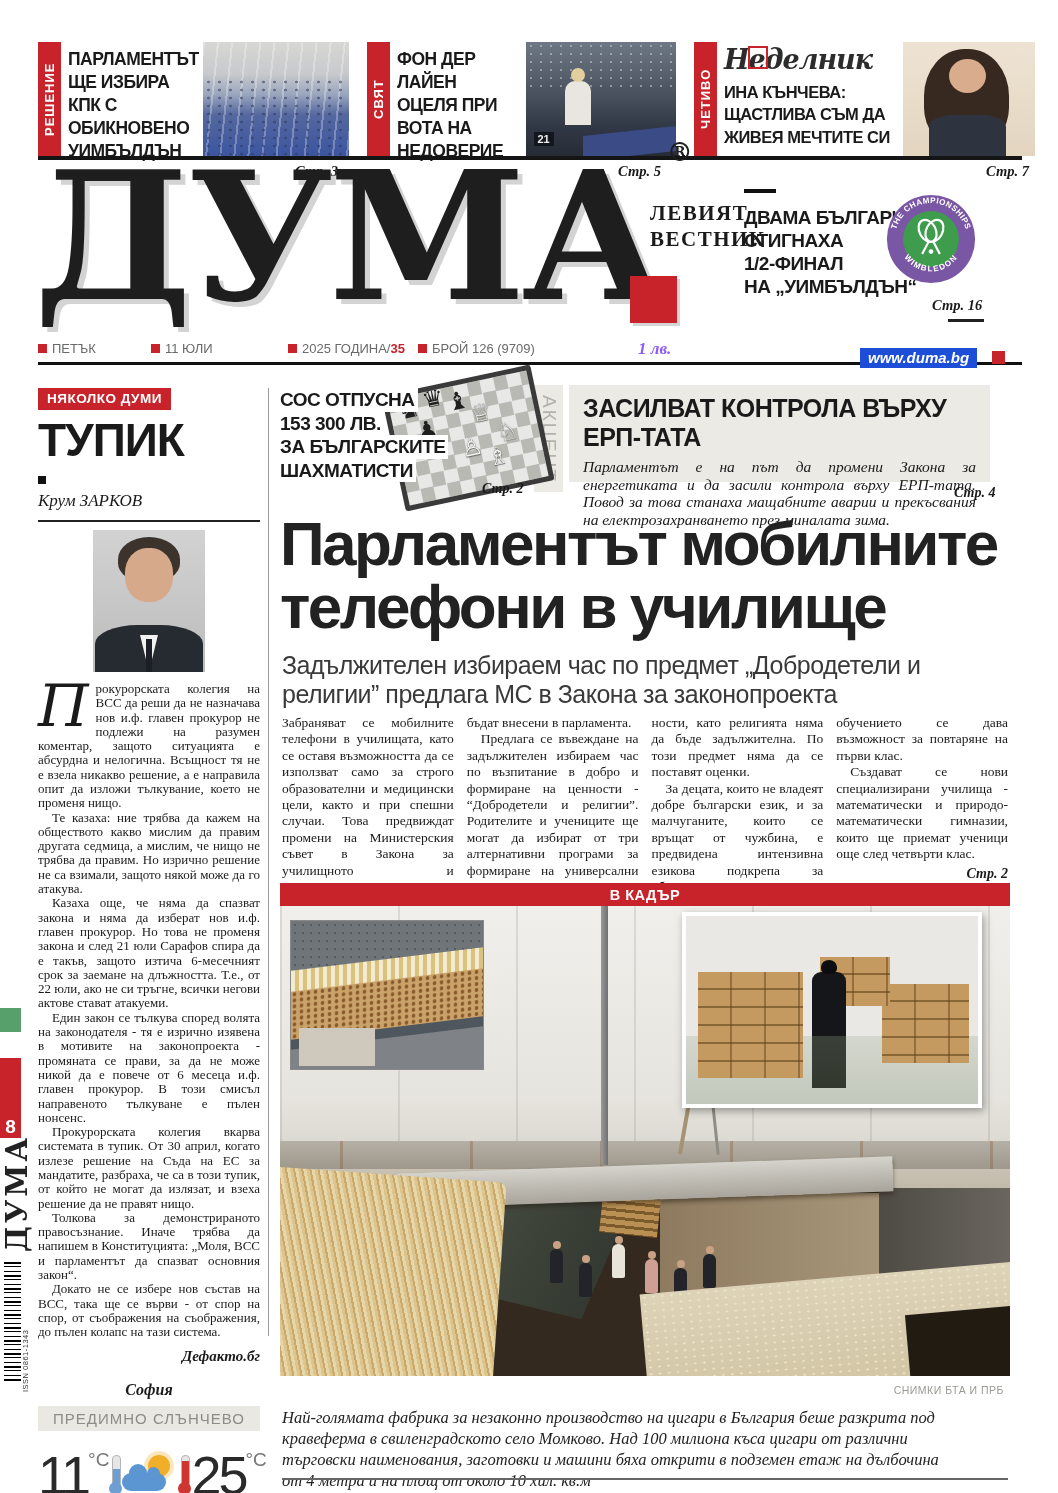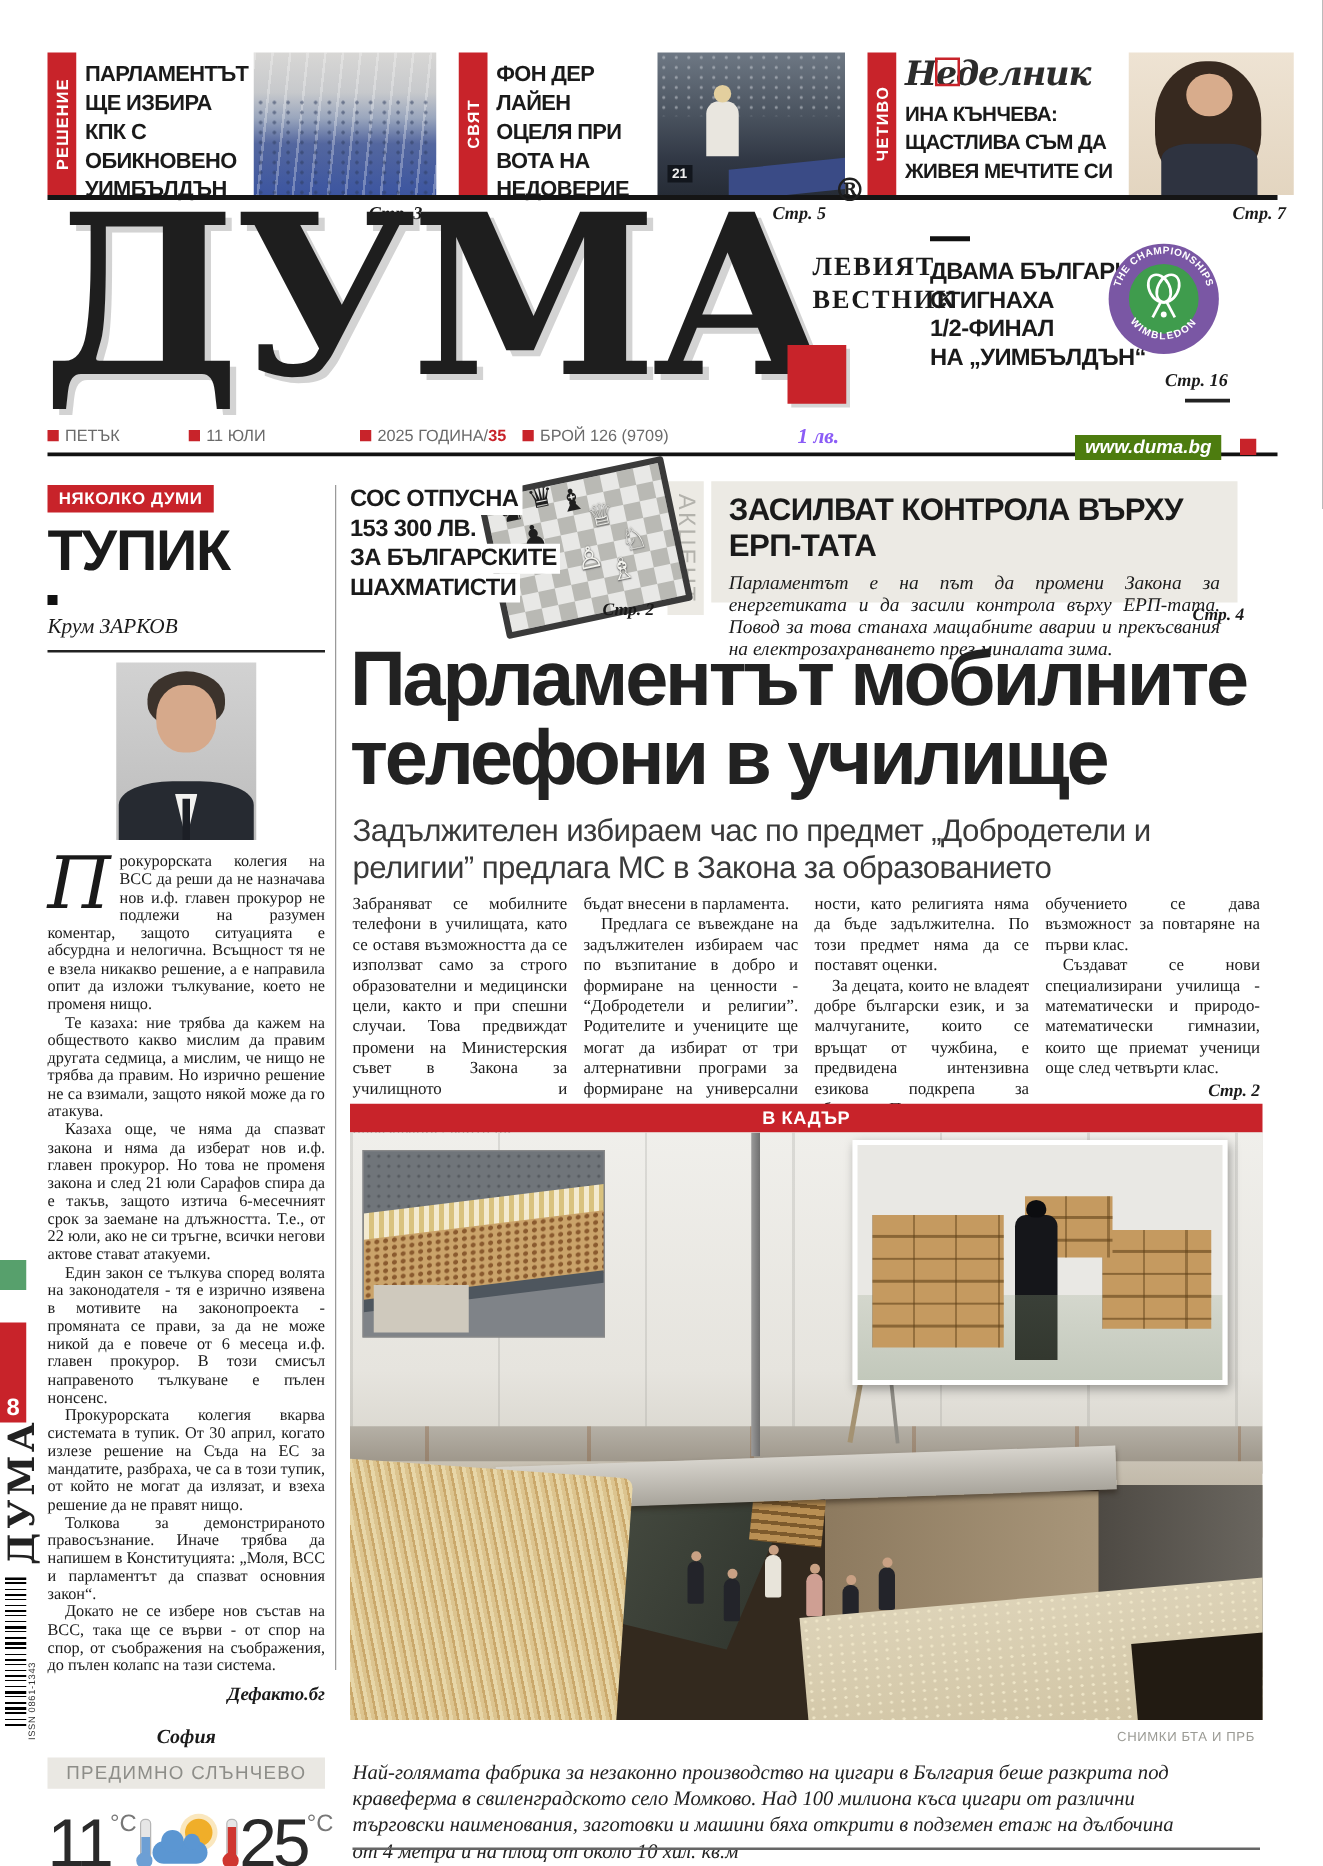--- a/index.html
+++ b/index.html
@@ -68,21 +68,21 @@
   .promo-underline{position:absolute;left:948px;top:319px;width:36px;height:3px;background:#222;}
 
   .date-row{position:absolute;left:38px;top:341px;width:984px;height:20px;
         font-family:"Liberation Sans",sans-serif;font-size:13px;color:#6a6a6a;z-index:3;}
   .d-item{position:absolute;display:flex;align-items:center;gap:5px;white-space:nowrap;}
   .d-sq{width:9px;height:9px;background:var(--red);flex:0 0 auto;}
   .d-year-num{color:var(--red);font-weight:bold;}
   .d-price{position:absolute;left:600px;top:-2px;font-family:"Liberation Serif",serif;font-weight:bold;
         font-style:italic;font-size:17px;color:#8b5cf6;}
   .head-rule{position:absolute;left:38px;top:362px;width:984px;height:3px;background:#111;z-index:2;}
-  .site{position:absolute;left:860px;top:348px;background:#4d7c0f;color:#fff;z-index:4;
+  .site{position:absolute;left:860px;top:348px;background:#1d4ed8;color:#fff;z-index:4;
         font-family:"Liberation Sans",sans-serif;font-weight:bold;font-style:italic;font-size:15px;
         padding:1px 8px 2px;}
   .site-sq{position:absolute;left:992px;top:351px;width:13px;height:13px;background:var(--red);z-index:4;}
 
   
   .edge-green{position:absolute;left:0;top:1008px;width:21px;height:24px;background:#57a06c;}
   .edge-red{position:absolute;left:0;top:1058px;width:21px;height:80px;background:var(--red);
         display:flex;align-items:flex-end;justify-content:center;}
   .edge-num{color:#fff;font-family:"Liberation Sans",sans-serif;font-weight:bold;font-size:19px;line-height:1.1;}
   .edge-duma{position:absolute;left:0;top:1148px;height:104px;writing-mode:vertical-rl;transform:rotate(180deg);
@@ -413,21 +413,21 @@
     <div class="akc-box">
       <div class="akc-title">ЗАСИЛВАТ КОНТРОЛА ВЪРХУ ЕРП-ТАТА</div>
       <div class="akc-text">Парламентът е на път да промени Закона за енергетиката и да засили контрола върху ЕРП-тата. Повод за това станаха мащабните аварии и прекъсвания на електрозахранването през миналата зима.</div>
     </div>
     <div class="akc-page">Стр. 4</div>
 
     <div class="headline">
       <div>Парламентът мобилните</div>
       <div>телефони в училище</div>
     </div>
-    <div class="subtitle">Задължителен избираем час по предмет „Добродетели и религии” предлага МС в Закона за образованието</div>
+    <div class="subtitle">Задължителен избираем час по предмет „Добродетели и религии” предлага МС в Закона за законопроекта</div>
 
     <div class="columns">
       <div class="col">
         <p class="np">Забраняват се мобилните телефони в училищата, като се оставя възможността да се използват само за строго образователни и медицински цели, както и при спешни случаи. Това предвиждат промени на Министерския съвет в Закона за училищното и предучилищното образование, които ще</p>
       </div>
       <div class="col">
         <p class="np">бъдат внесени в парламента.</p>
         <p>Предлага се въвеждане на задължителен избираем час по възпитание в добро и формиране на ценности - “Добродетели и религии”. Родителите и учениците ще могат да избират от три алтернативни програми за формиране на универсални човешки цен-</p>
       </div>
       <div class="col">

